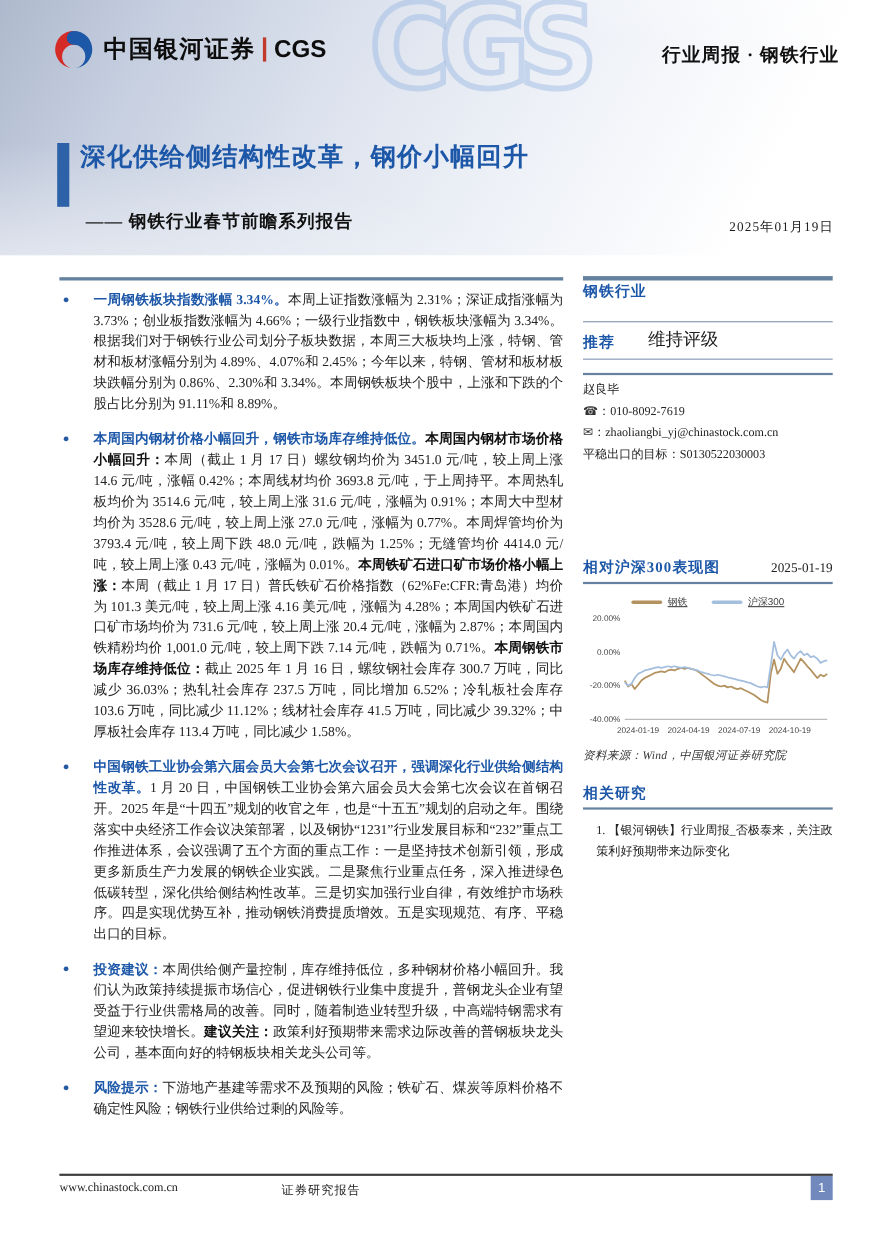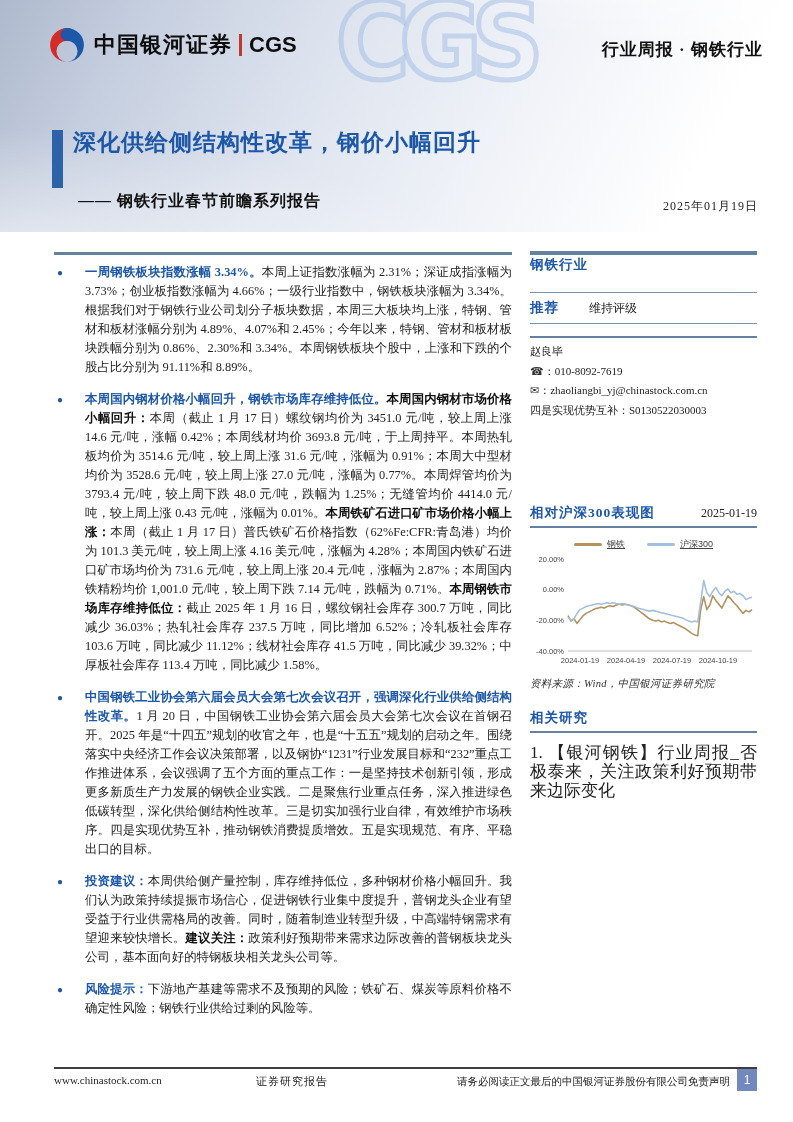--- a/index.html
+++ b/index.html
@@ -45,32 +45,32 @@
   .bullet .btxt { flex:1; font-size:12.4px; line-height:19px; text-align:justify; color:#222; }
   .seg-blue-bold { color:#1d57a8; font-weight:bold; }
   .seg-bold { color:#111; font-weight:bold; }
   .seg-normal { color:#222; }
   
   .sidebar { position:absolute; left:530px; top:256px; width:227px; }
   .side-h { font-size:13.5px; font-weight:bold; color:#1d57a8; letter-spacing:1px; }
   .thin-rule { width:227px; height:1px; background:#7e93b0; }
   .mid-rule { width:227px; height:2px; background:#64819f; }
   .rating-row { display:flex; align-items:flex-end; }
-  .rating-status { font-size:12px; color:#222; margin-left:30px; font-weight:normal; }
+  .rating-status { font-size:16px; color:#222; margin-left:30px; font-weight:normal; }
   .analyst-block { font-size:11px; line-height:19.5px; color:#222; }
   .contact-icon { color:#333; font-size:11px; }
   .chart-head { display:flex; justify-content:space-between; align-items:baseline;font-family:Liberation Serif, serif; }
   .chart-date { font-size:12px; color:#222; }
   .legend-row { display:flex; justify-content:center; gap:22px; margin-top:10px; margin-bottom:2px;
                 font-family:"Liberation Sans", sans-serif; font-size:9px; color:#444; align-items:center; }
   .legend-item { display:flex; align-items:center; gap:5px;text-decoration:underline; }
   .legend-swatch { width:28px; height:3px; border-radius:2px; }
   .chart-svg { display:block; }
   .source-line { font-size:10.5px; font-style:italic; color:#333; margin-top:2px; letter-spacing:0.3px; }
-  .related-item { font-size:17px; line-height:19px; color:#222; text-align:justify; }
+  .related-item { font-size:11px; line-height:19px; color:#222; text-align:justify;margin-left:12px; }
   
   .sp4{height:4px;} .sp6{height:6px;} .sp8{height:8px;} .sp10{height:10px;}
   .gap-analyst{height:84px;} .gap-chart{height:18px;}
   
   .footer-rule { position:absolute; left:54px; top:1067px; width:703px; height:2px; background:#3d3d3d; }
   .footer-site { position:absolute; left:54px; top:1074px; font-size:11px; color:#222; font-family:"Liberation Serif", serif; }
   .footer-doc { position:absolute; left:256px; top:1074px; font-size:11px; color:#222; letter-spacing:1px; }
   .footer-disc { position:absolute; left:330px; top:1075px; width:400px; text-align:right; font-size:10.5px; color:#222; }
   .page-num-box { position:absolute; left:737px; top:1069px; width:20px; height:22px; background:#7289bd;
                   color:#ffffff; font-size:12px; text-align:center; line-height:22px; font-family:"Liberation Sans", sans-serif; }
@@ -139,21 +139,21 @@
     <div class="sp6"></div>
     <div class="thin-rule"></div>
     <div class="sp8"></div>
     <div class="sp4"></div>
     <div class="mid-rule"></div>
     <div class="sp4"></div>
     <div class="analyst-block">
       <div>赵良毕</div>
       <div><span class="contact-icon">☎</span><span>：010-8092-7619</span></div>
       <div><span class="contact-icon">✉</span><span>：zhaoliangbi_yj@chinastock.com.cn</span></div>
-      <div>四是实现优势互补：S0130522030003</div>
+      <div>平稳出口的目标：S0130522030003</div>
     </div>
     <div class="gap-analyst"></div>
 
     <div class="chart-head">
       <span class="side-h">相对沪深300表现图</span>
       <span class="chart-date">2025-01-19</span>
     </div>
     <div class="sp4"></div>
     <div class="mid-rule"></div>
 
@@ -186,16 +186,15 @@
     <div class="side-h">相关研究</div>
     <div class="sp4"></div>
     <div class="mid-rule"></div>
     <div class="sp10"></div>
     <div class="related-item">1. 【银河钢铁】行业周报_否极泰来，关注政策利好预期带来边际变化</div>
   </div>
 
   <div class="footer-rule"></div>
   <div class="footer-site">www.chinastock.com.cn</div>
   <div class="footer-doc">证券研究报告</div>
-  <div class="footer-disc">请务必阅读正文最后的中国银河证券股份有限公司免责声明</div>
   <div class="page-num-box">1</div>
 
 </div>
 
 </body></html>

